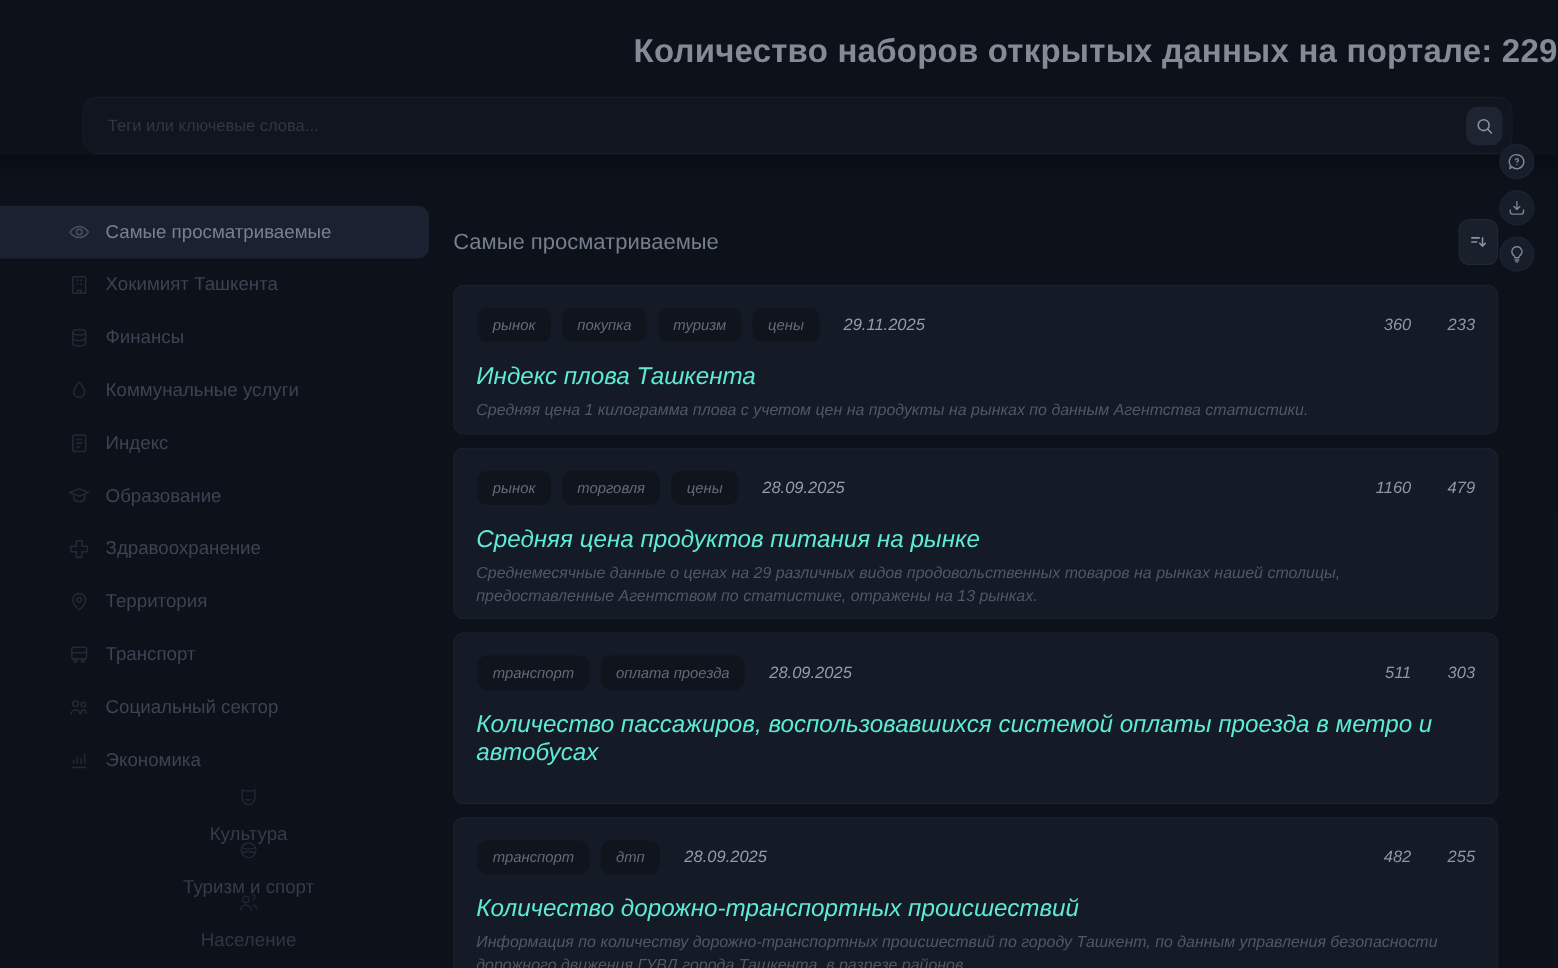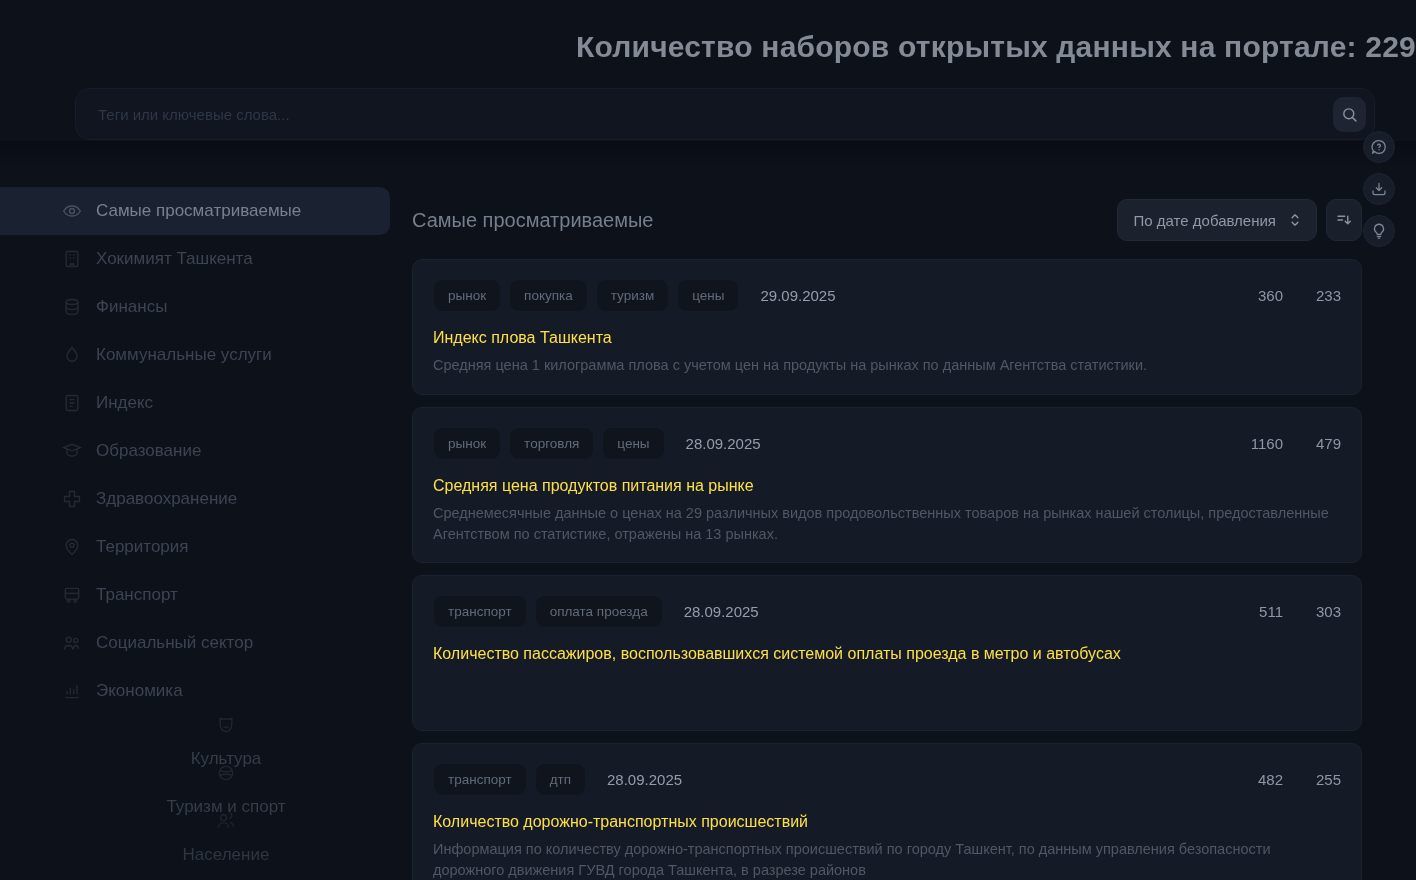--- a/index.html
+++ b/index.html
@@ -67,35 +67,35 @@
   }
   .sort-button {
     width:36px; height:42px; background:#191f2b; border:1px solid #202735;
     border-radius:10px; display:flex; align-items:center; justify-content:center;
     color:#8a92a0; cursor:pointer;
   }
   
   .card-list { display:flex; flex-direction:column; gap:12px; }
   .card {
     background:#141a26; border:1px solid #1b2230; border-radius:10px;
-    padding:19px 20px; cursor:pointer; overflow:hidden;
+    padding:19px 20px; cursor:pointer; overflow:hidden;font-style:italic;
   }
   .card:nth-child(1) { height:136px; }
   .card:nth-child(2), .card:nth-child(3) { height:156px; }
   .card:nth-child(4) { height:160px; }
   .card-meta { display:flex; align-items:center; }
   .chip {
     background:#0f141d; border:1px solid #151b27; border-radius:10px;
     padding:8px 14px; font-size:13.5px; color:#626b79; margin-right:8px;
     cursor:pointer; white-space:nowrap;
   }
   .card-date { font-size:15px; font-weight:500; color:#959daa; margin-left:13px; }
   .card-stats { margin-left:auto; display:flex; gap:28px;justify-content:flex-end; }
   .stat { font-size:15px; font-weight:500; color:#8f97a4; min-width:30px; text-align:right; }
-  .card-title { margin-top:17px; font-size:16px; font-weight:500; color:#fde047; }
+  .card-title { margin-top:17px; font-size:22px; font-weight:500; color:#5eead4; }
   .card-desc { margin-top:8px; font-size:14.5px; line-height:21px; color:#4f5865; max-width:905px; }
   svg { display:block; }
 </style>
 </head>
 <body>
 
 <h1 class="page-title">Количество наборов открытых данных на портале: 229</h1>
 
 <div class="search-bar">
   <input class="search-input" type="text" placeholder="Теги или ключевые слова..." style="">
@@ -265,47 +265,39 @@
           <path d="M16 8.5a3 3 0 1 0 0-6M17 14c2.5.5 4 2.5 4 5"></path>
         </svg>
       </span>
     <span>Население</span>
   </div>
 </nav>
 
 <main class="main">
   <div class="main-head">
     <div class="main-title">Самые просматриваемые</div>
-    <div class="sort-select">
-      <span>По дате добавления</span>
-      <span>
-        <svg width="14" height="16" viewBox="0 0 24 28" fill="none" stroke="currentColor" stroke-width="2.4" stroke-linecap="round" stroke-linejoin="round">
-            <path d="M7 10l5-5 5 5M7 18l5 5 5-5"></path>
-          </svg>
-      </span>
-    </div>
     <button class="sort-button">
       <span>
         <svg width="18" height="18" viewBox="0 0 24 24" fill="none" stroke="currentColor" stroke-width="1.9" stroke-linecap="round" stroke-linejoin="round">
             <path d="M4 7h9M4 12h6"></path>
             <path d="M17 7v10m0 0l-3.4-3.4M17 17l3.4-3.4"></path>
           </svg>
       </span>
     </button>
   </div>
 
   <div class="card-list">
 
     <article class="card">
       <div class="card-meta">
         <span class="chip">рынок</span>
         <span class="chip">покупка</span>
         <span class="chip">туризм</span>
         <span class="chip">цены</span>
-        <span class="card-date">29.09.2025</span>
+        <span class="card-date">29.11.2025</span>
         <span class="card-stats">
           <span class="stat">360</span>
           <span class="stat">233</span>
         </span>
       </div>
       <div class="card-title">Индекс плова Ташкента</div>
       <div class="card-desc">Средняя цена 1 килограмма плова с учетом цен на продукты на рынках по данным Агентства статистики.</div>
     </article>
 
     <article class="card">

